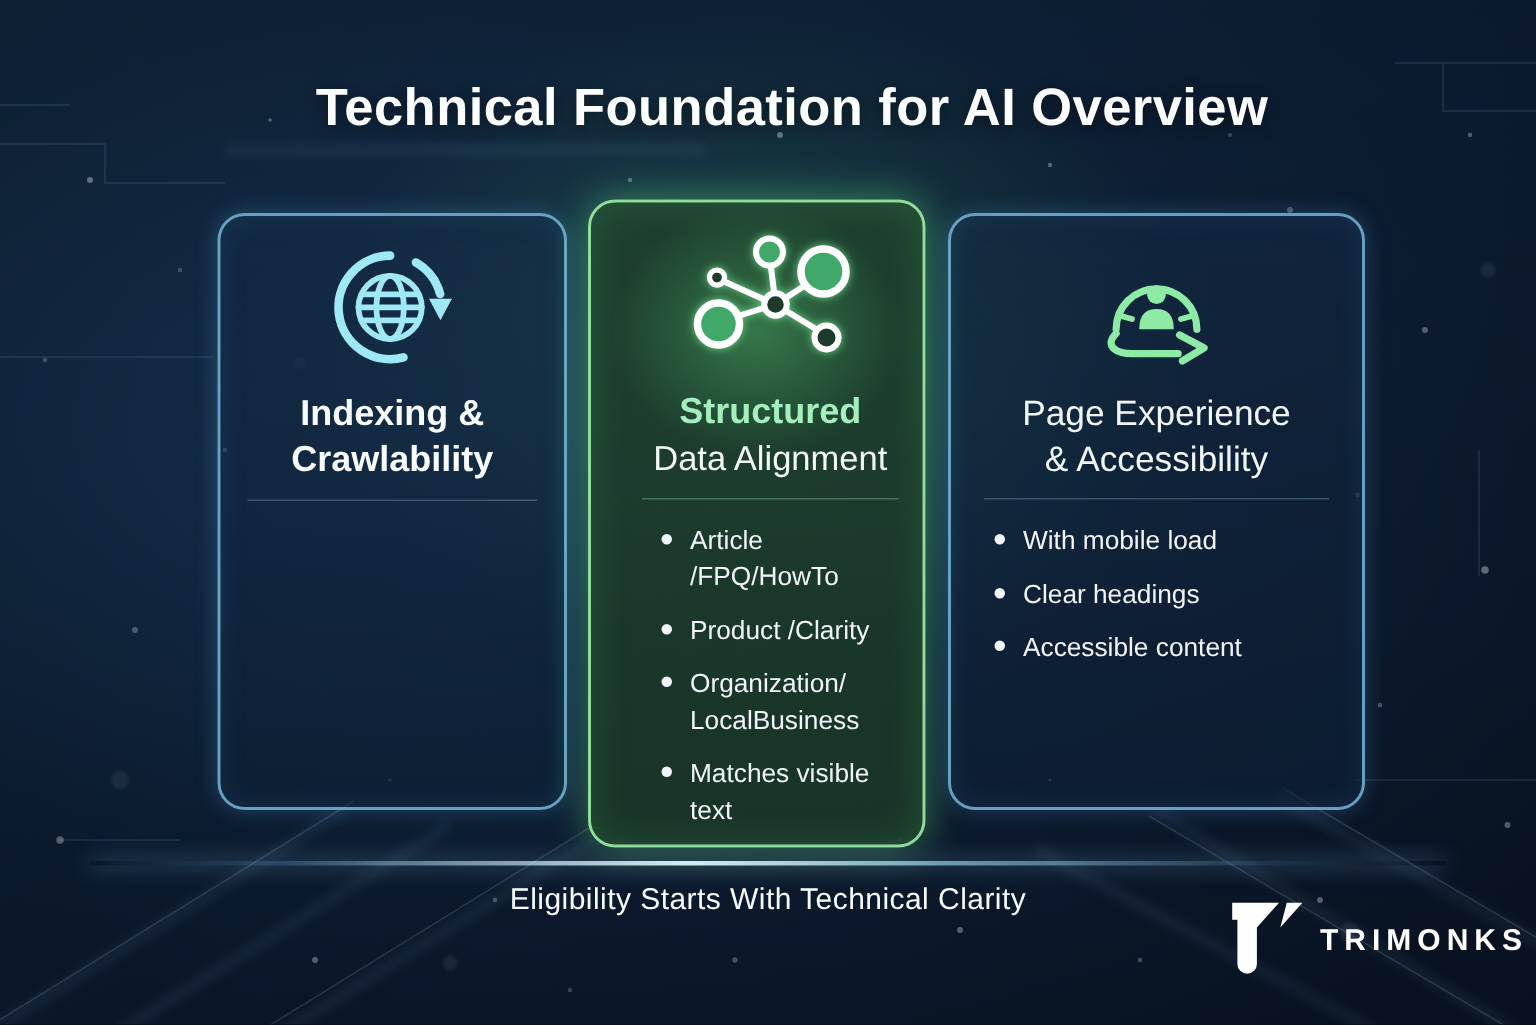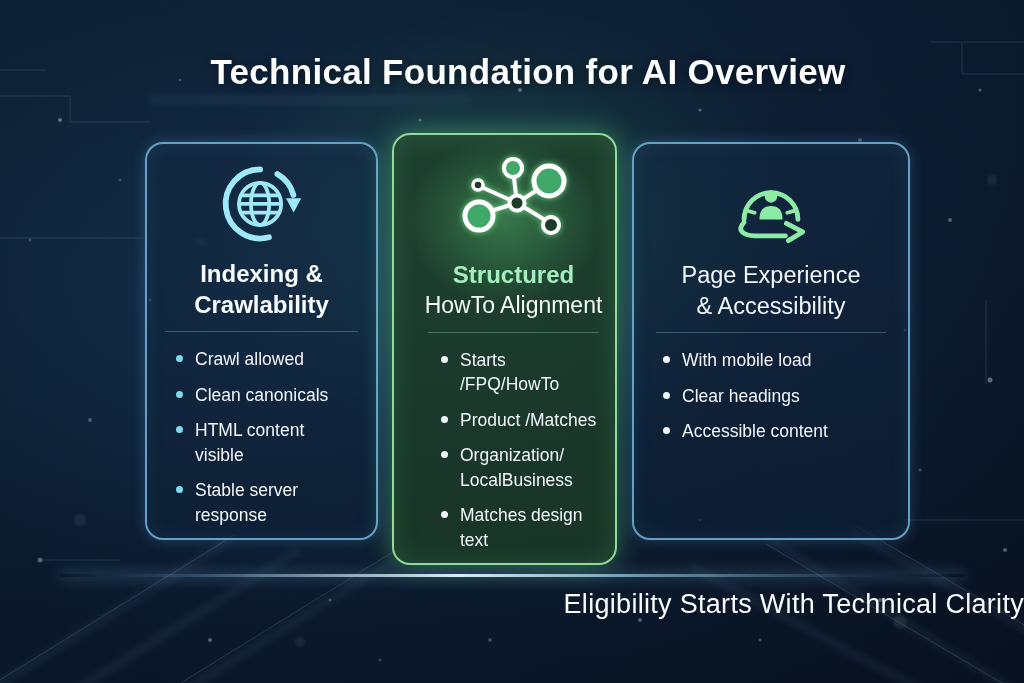--- a/index.html
+++ b/index.html
@@ -62,22 +62,22 @@
   .bullet-text { white-space:pre-line; color:#f2f6fa; }
 
   .glow-line {
     position:absolute; top:574px; left:60px; right:60px; height:3px; border-radius:2px;
     background:linear-gradient(90deg, rgba(130,200,255,0) 0%, rgba(130,200,255,0.25) 14%,
       rgba(225,248,255,0.95) 44%, rgba(170,232,255,0.65) 62%, rgba(130,200,255,0.18) 86%, rgba(130,200,255,0) 100%);
     box-shadow:0 0 14px rgba(150,215,255,0.55);
   }
 
   .tagline {
-    position:absolute; top:589px; left:0; width:100%; margin:0; text-align:right;
-    font-size:27px; font-weight:500; letter-spacing:0.3px; color:#f7fbfd;
+    position:absolute; top:589px; left:0; width:100%; margin:0; text-align:center;
+    font-size:20px; font-weight:500; letter-spacing:0.3px; color:#f7fbfd;
   }
 
   .brand { position:absolute; left:818px; top:597px; display:flex; align-items:center; gap:10px; }
   .brand-name { font-size:20px; font-weight:700; letter-spacing:4px; color:#ffffff; }
 </style>
 </head>
 <body>
 
 <div class="stage">
 
@@ -169,40 +169,20 @@
           <path d="M64 18.8 A36 36 0 0 1 80.8 40.7" stroke-width="6"></path>
         </g>
         <polygon points="73,44 89,44 81,59" fill="#9fe8f7"></polygon>
       </svg>
     </div>
     <h2 class="card-heading">
       <span class="h-line">Indexing &amp;</span>
       <span class="h-line">Crawlability</span>
     </h2>
     <div class="divider"></div>
-    <ul class="bullets">
-      <li>
-          <span class="dot"></span>
-          <span class="bullet-text">Crawl allowed</span>
-        </li>
-      <li>
-          <span class="dot"></span>
-          <span class="bullet-text">Clean canonicals</span>
-        </li>
-      <li>
-          <span class="dot"></span>
-          <span class="bullet-text">HTML content
-visible</span>
-        </li>
-      <li>
-          <span class="dot"></span>
-          <span class="bullet-text">Stable server
-response</span>
-        </li>
-    </ul>
   </section>
 
   <section class="card card--green card2">
     <div class="icon-wrap">
       <svg width="122" height="100" viewBox="0 0 122 100">
         <defs>
           <filter id="ng" x="-40%" y="-40%" width="180%" height="180%">
             <feDropShadow dx="0" dy="0" stdDeviation="3" flood-color="#6fe08a" flood-opacity="0.9"></feDropShadow>
           </filter>
         </defs>
@@ -218,40 +198,40 @@
           <circle cx="96" cy="33" r="15" fill="#3fa869" stroke="#ffffff" stroke-width="5"></circle>
           <circle cx="25" cy="37" r="5" fill="#1e3a2a" stroke="#ffffff" stroke-width="3.5"></circle>
           <circle cx="26" cy="68" r="14" fill="#3fa869" stroke="#ffffff" stroke-width="5"></circle>
           <circle cx="98" cy="77" r="8" fill="#1e3a2a" stroke="#ffffff" stroke-width="4"></circle>
           <circle cx="64" cy="55" r="7.5" fill="#1e3a2a" stroke="#ffffff" stroke-width="4"></circle>
         </g>
       </svg>
     </div>
     <h2 class="card-heading">
       <span class="h-line h-line1">Structured</span>
-      <span class="h-line h-line2">HowTo Alignment</span>
+      <span class="h-line h-line2">Data Alignment</span>
     </h2>
     <div class="divider"></div>
     <ul class="bullets">
       <li>
           <span class="dot"></span>
-          <span class="bullet-text">Starts /FPQ/HowTo</span>
-        </li>
-      <li>
-          <span class="dot"></span>
-          <span class="bullet-text">Product /Matches</span>
+          <span class="bullet-text">Article /FPQ/HowTo</span>
+        </li>
+      <li>
+          <span class="dot"></span>
+          <span class="bullet-text">Product /Clarity</span>
         </li>
       <li>
           <span class="dot"></span>
           <span class="bullet-text">Organization/
 LocalBusiness</span>
         </li>
       <li>
           <span class="dot"></span>
-          <span class="bullet-text">Matches design text</span>
+          <span class="bullet-text">Matches visible text</span>
         </li>
     </ul>
   </section>
 
   <section class="card card--blue card3">
     <div class="icon-wrap">
       <svg width="100" height="90" viewBox="0 0 104 92">
         <g stroke="#8deba6" fill="none" stroke-width="5" stroke-linecap="round" stroke-linejoin="round">
           <path d="M24 60 a28 28 0 1 1 56 0"></path>
           <path d="M28 51 l7 2" stroke-width="4"></path>
@@ -280,14 +260,23 @@
       <li>
           <span class="dot"></span>
           <span class="bullet-text">Accessible content</span>
         </li>
     </ul>
   </section>
 
   <div class="glow-line"></div>
   <p class="tagline">Eligibility Starts With Technical Clarity</p>
 
+  <div class="brand">
+    <svg width="52" height="60" viewBox="0 0 60 66">
+      <g fill="#ffffff">
+        <path d="M4 4 H40 L23 23 V51 A7.5 7.5 0 0 1 8 51 V17 H4 Z"></path>
+        <path d="M46 4 H58 L41 23 Z"></path>
+      </g>
+    </svg>
+    <span class="brand-name">TRIMONKS</span>
+  </div>
 
 </div>
 
 </body></html>

